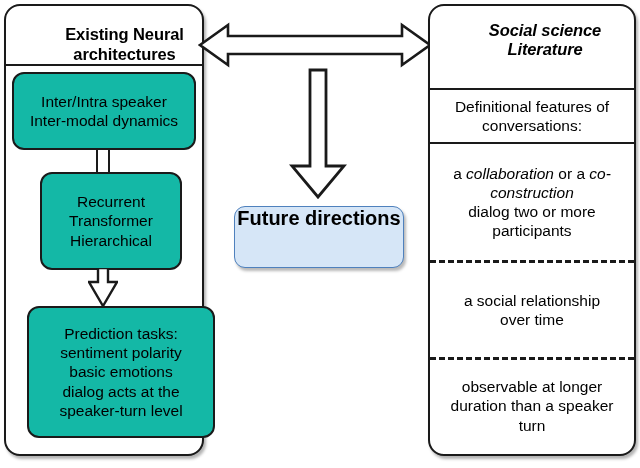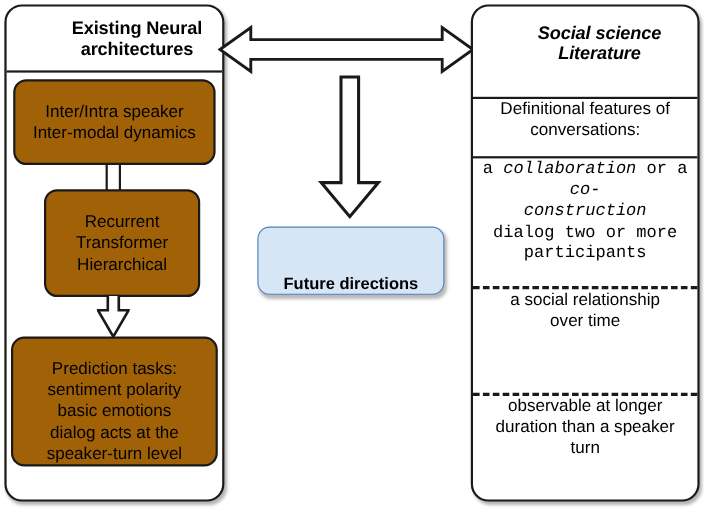--- a/index.html
+++ b/index.html
@@ -29,21 +29,21 @@
     box-sizing: border-box;
     background: #ffffff;
     border: 2px solid #1a1a1a;
     border-radius: 16px;
     box-shadow: 2px 3px 3px rgba(0,0,0,0.30);
   }
 
   .innerbox {
     position: absolute;
     box-sizing: border-box;
-    background: #a16207;
+    background: #14b8a6;
     border: 2px solid #1a1a1a;
     border-radius: 12px;
     display: flex;
     align-items: center;
     justify-content: center;
     text-align: center;
   }
 
   .hdr {
     position: absolute;
@@ -55,45 +55,45 @@
     font-weight: bold;
     font-size: 16.5px;
     line-height: 1.18;
     letter-spacing: -0.1px;
   }
 
   .celltext {
     position: absolute;
     box-sizing: border-box;
     display: flex;
-    align-items: flex-start;
+    align-items: center;
     justify-content: center;
     text-align: center;
     font-size: 15.5px;
     line-height: 1.22;
   }
 
   .divider-solid {
     position: absolute;
     border-top: 2px solid #1a1a1a;
   }
 
   .divider-dashed {
     position: absolute;
     border-top: 3px dashed #1a1a1a;
   }
 
   
   #left-panel      { left: 4px;  top: 4px;   width: 200px; height: 452px; }
-  #left-header     { left: 6px;  top: 8px;   width: 237px; height: 56px; }
+  #left-header     { left: 6px;  top: 8px;   width: 237px; height: 56px; align-items: flex-end; }
   #left-header-rule{ left: 6px;  top: 64px;  width: 196px; }
 
   #box-dynamics    { left: 12px; top: 72px;  width: 184px; height: 78px; }
   #box-models      { left: 40px; top: 172px; width: 142px; height: 98px; }
-  #box-tasks       { left: 10px; top: 306px; width: 188px; height: 118px; align-items: flex-end; }
+  #box-tasks       { left: 27px; top: 306px; width: 188px; height: 132px; }
 
   .box-text {
     font-size: 15.5px;
     line-height: 1.24;
     padding: 0 6px;
   }
 
   
   #connector-double {
     position: absolute;
@@ -142,38 +142,38 @@
     position: absolute;
     left: 234px;
     top: 206px;
     width: 170px;
     height: 62px;
     box-sizing: border-box;
     background: #d6e6f7;
     border: 1.6px solid #4f81bd;
     border-radius: 11px;
     display: flex;
-    align-items: flex-end;
+    align-items: flex-start;
     justify-content: center;
     font-weight: bold;
-    font-size: 15px;
+    font-size: 20px;
     box-shadow: 2px 3px 3px rgba(0,0,0,0.28);
   }
 
   
   #right-panel     { left: 428px; top: 4px;  width: 208px; height: 452px; }
   #right-header    { left: 430px; top: 13px;  width: 230px; height: 54px; font-style: italic; }
 
   #rule-1 { left: 430px; top: 88px;  width: 204px; }
   #rule-2 { left: 430px; top: 142px; width: 204px; }
   #dash-1 { left: 430px; top: 260px; width: 204px; }
   #dash-2 { left: 430px; top: 357px; width: 204px; }
 
   #cell-definitional { left: 430px; top: 90px;  width: 204px; height: 52px; }
-  #cell-collab       { left: 430px; top: 144px; width: 204px; height: 116px; font-family: Liberation Mono, monospace; }
+  #cell-collab       { left: 430px; top: 144px; width: 204px; height: 116px; }
   #cell-social       { left: 430px; top: 263px; width: 204px; height: 94px; }
   #cell-observable   { left: 430px; top: 360px; width: 204px; height: 92px; }
 
   .cell-inner {
     padding: 0 5px;
     font-size: 15.5px;
     line-height: 1.24;
   }
 
   .it { font-style: italic; }

